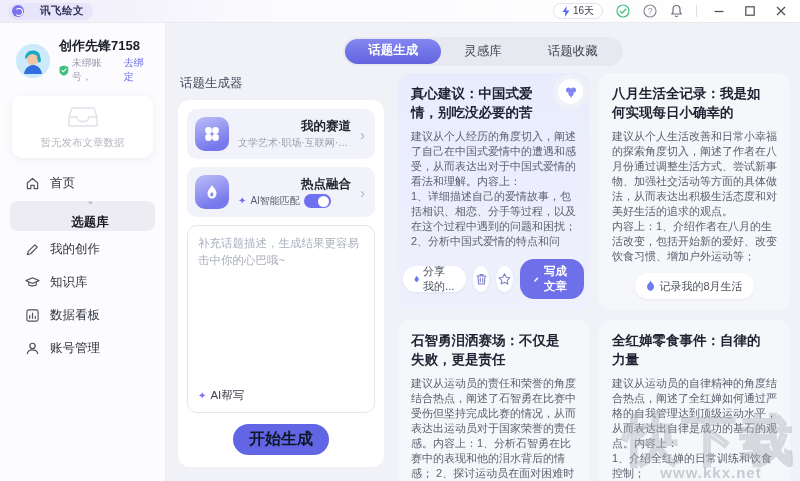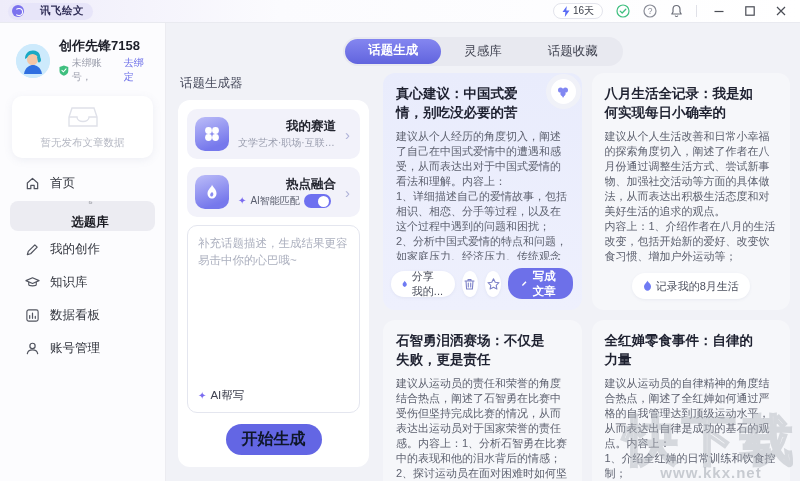--- a/index.html
+++ b/index.html
@@ -45,21 +45,21 @@
   
   .main { position:absolute; top:23px; left:166px; width:634px; height:458px; overflow:hidden; }
   .tabs-row { display:flex; justify-content:center; margin-top:14px; }
   .tab-group { background:#e8e9f0; border-radius:15px; padding:2px; display:flex; }
   .tab { padding:5px 23px; font-size:12.5px; color:#3c3f4d; border-radius:13px; cursor:pointer; line-height:15px; }
   .tab.active { background:linear-gradient(180deg,#8486f0,#6164de); color:#fff; font-weight:bold;font-family:Liberation Mono, monospace; }
 
   .main-inner { position:absolute; top:50px; left:12px; right:10px; bottom:0; display:flex; gap:14px; }
 
   
-  .left-col { width:191px; flex:none; display:flex; flex-direction:column; }
+  .left-col { width:206px; flex:none; display:flex; flex-direction:column; }
   .gen-title { font-size:12.5px; color:#45485a; margin:2px 0 8px 2px; }
   .gen-card { flex:1; background:#fff; border-radius:12px; padding:9px; margin-bottom:14px;
     display:flex; flex-direction:column; }
   .opt-row { background:#f2f2fa; border-radius:10px; padding:8px 8px; display:flex; align-items:center;
     gap:9px; margin-bottom:8px; cursor:pointer;text-align:right; }
   .opt-icon { width:34px; height:34px; border-radius:10px; flex:none;
     background:linear-gradient(160deg,#bcbdf8 0%,#7678ec 80%); display:flex; align-items:center; justify-content:center; }
   .opt-main { flex:1; min-width:0; }
   .opt-title { font-size:12.5px; font-weight:bold; color:#23252f; line-height:16px; }
   .opt-sub { font-size:10px; color:#989cad; white-space:nowrap; overflow:hidden; text-overflow:ellipsis; margin-top:2px; }
@@ -89,21 +89,21 @@
   .card.highlight .card-title { padding-right:26px; }
   .card-body { flex:1; overflow:hidden; font-size:11px; line-height:15px; color:#5d616f;
     margin-top:7px; white-space:pre-line; }
   .card-footer { margin-top:8px; display:flex; align-items:center; gap:7px; flex:none; }
   .share-pill { display:flex; align-items:center; gap:4px; background:#fff; border-radius:13px;
     height:26px; padding:0 11px; cursor:pointer; box-shadow:0 1px 3px rgba(120,125,170,.10); }
   .share-label { font-size:11px; color:#4c505e; }
   .round-btn { width:26px; height:26px; border-radius:50%; background:#fff; display:flex;
     align-items:center; justify-content:center; cursor:pointer; box-shadow:0 1px 3px rgba(120,125,170,.10); }
   .write-btn { display:flex; align-items:center; gap:5px; background:#6d70e9; border-radius:14px;
-    height:31px; padding:0 13px; cursor:pointer; margin-left:auto; }
+    height:40px; padding:0 13px; cursor:pointer; margin-left:auto; }
   .write-label { font-size:11.5px; color:#fff; font-weight:bold; }
   .corner-btn { position:absolute; top:6px; right:6px; width:25px; height:25px; border-radius:50%;
     background:#fff; display:flex; align-items:center; justify-content:center; cursor:pointer;
     box-shadow:0 0 0 5px rgba(241,242,247,.9); }
 
   
   .watermark { position:absolute; right:2px; bottom:0; z-index:40; text-align:center; pointer-events:none; }
   .wm-stamp { font-size:54px; font-weight:bold; color:transparent; -webkit-text-stroke:2px #a9aeb6;
     opacity:.42; letter-spacing:4px; line-height:56px; }
   .wm-url { font-size:15px; font-weight:bold; color:#a9aeb6; opacity:.6; letter-spacing:1px; margin-top:-4px; }

